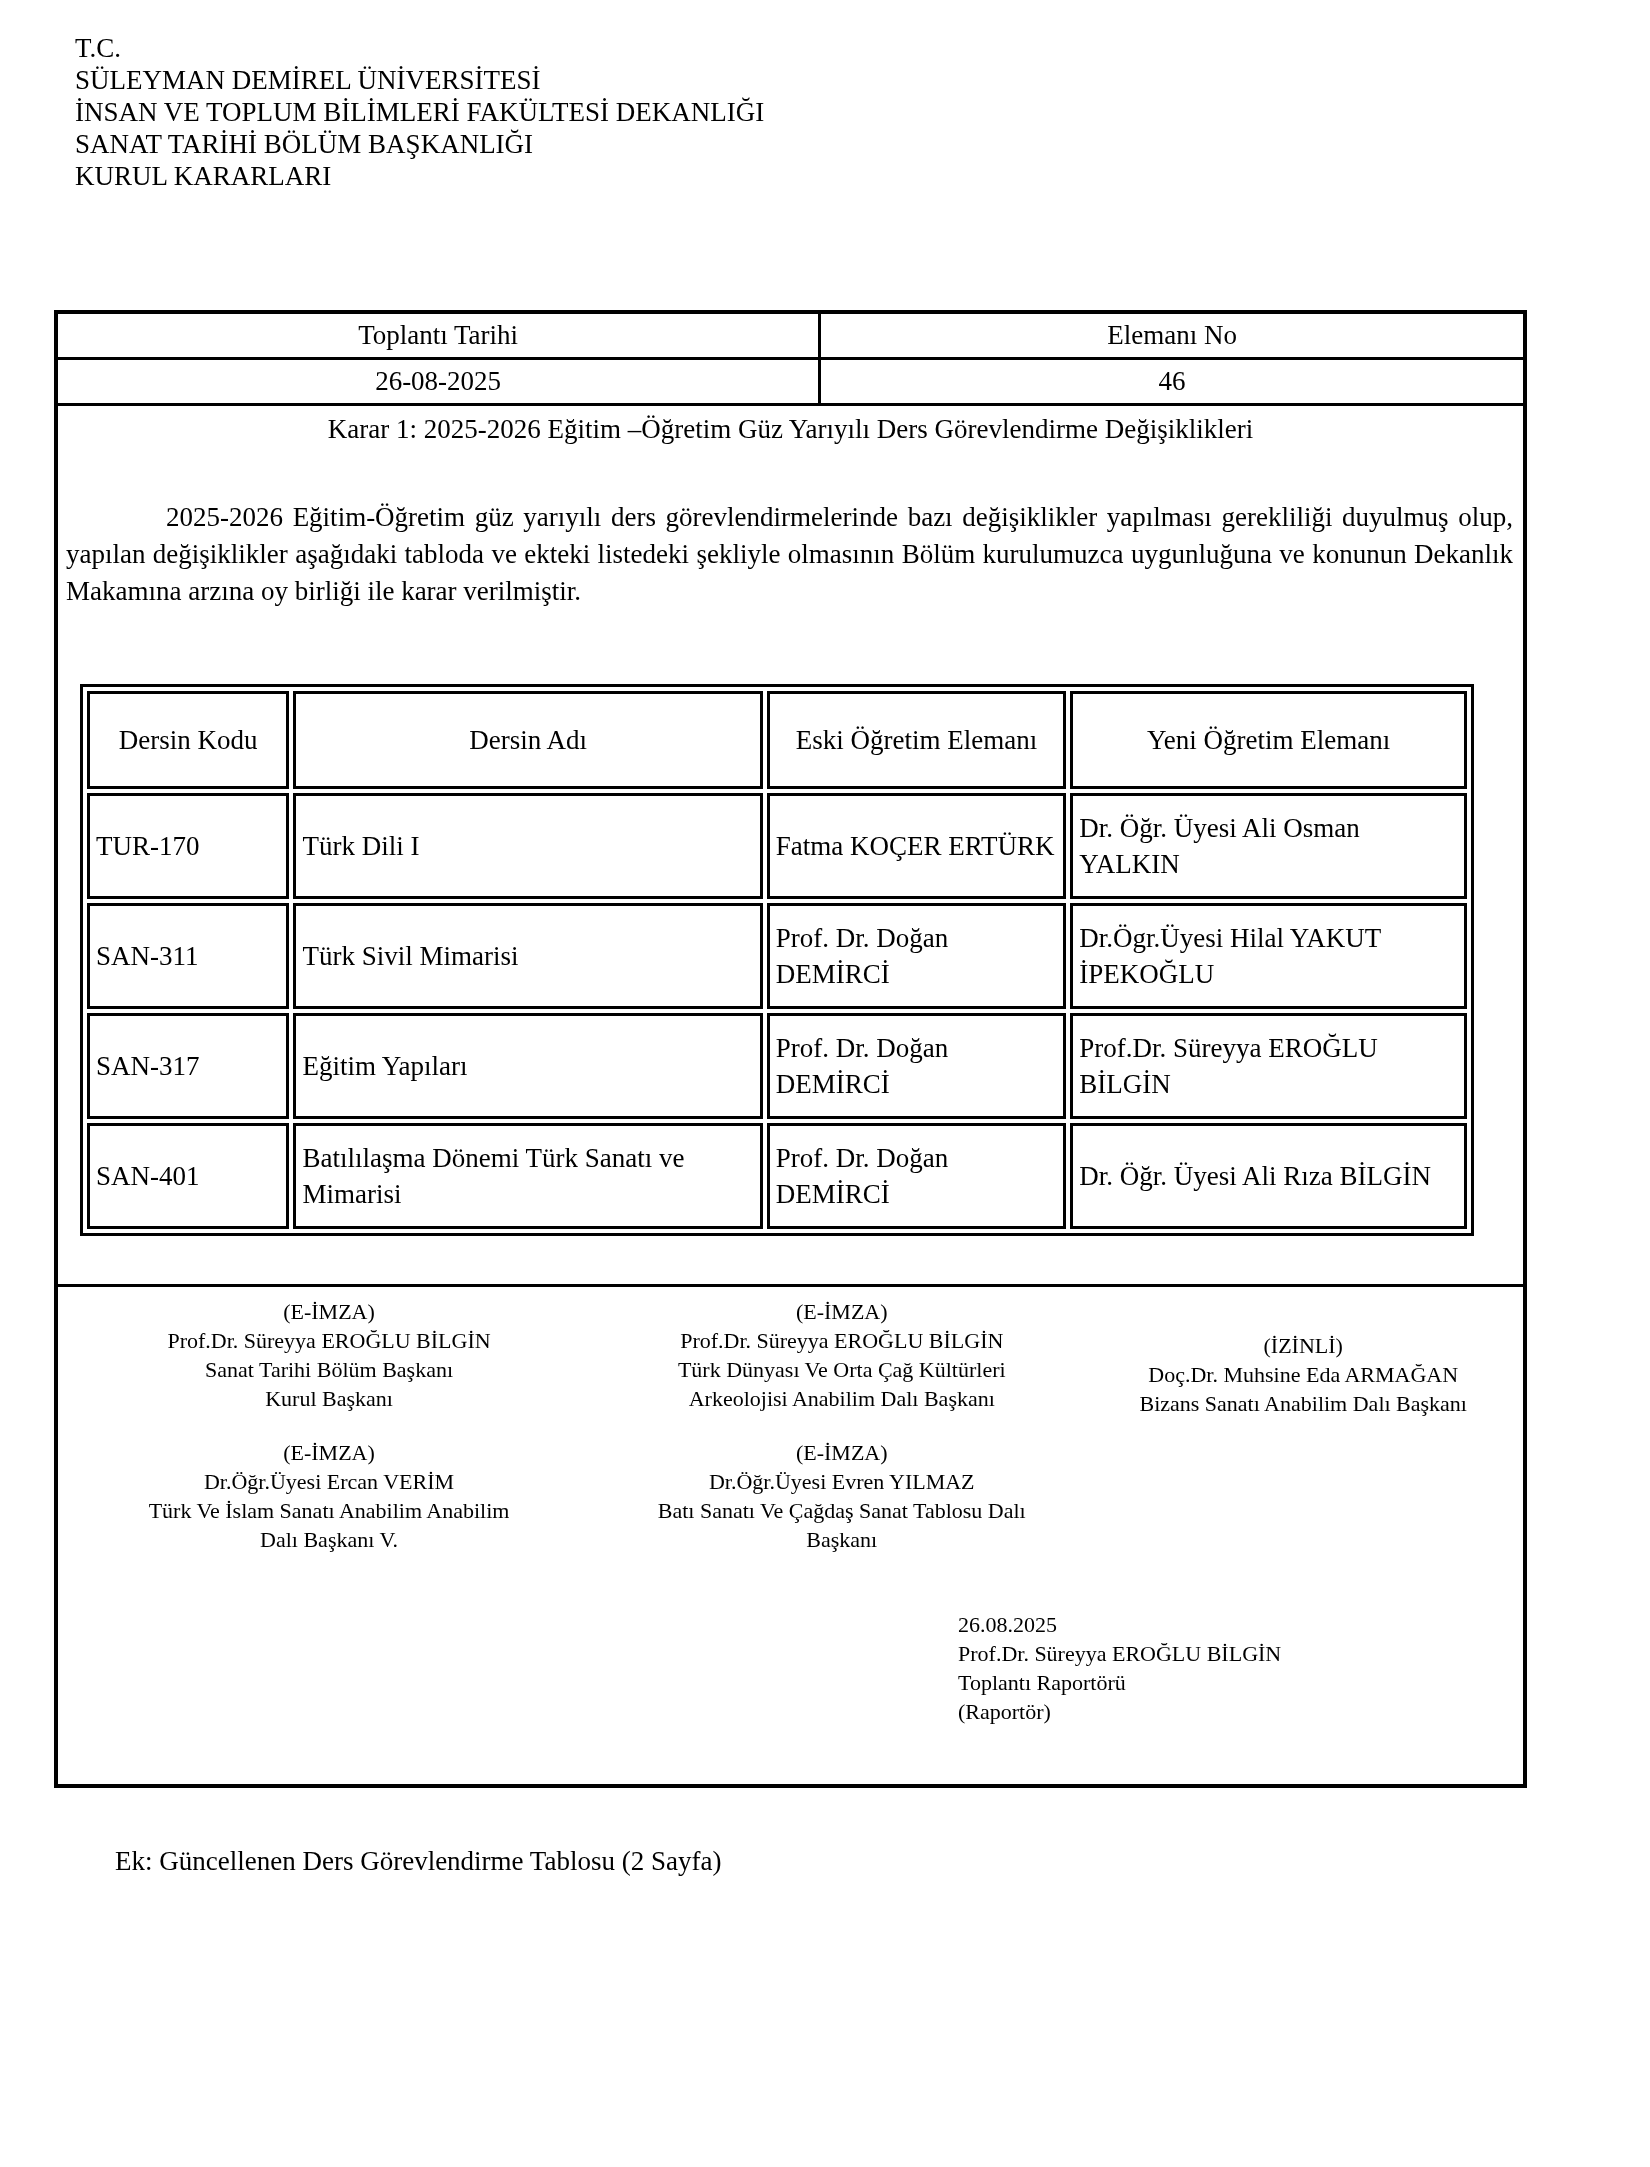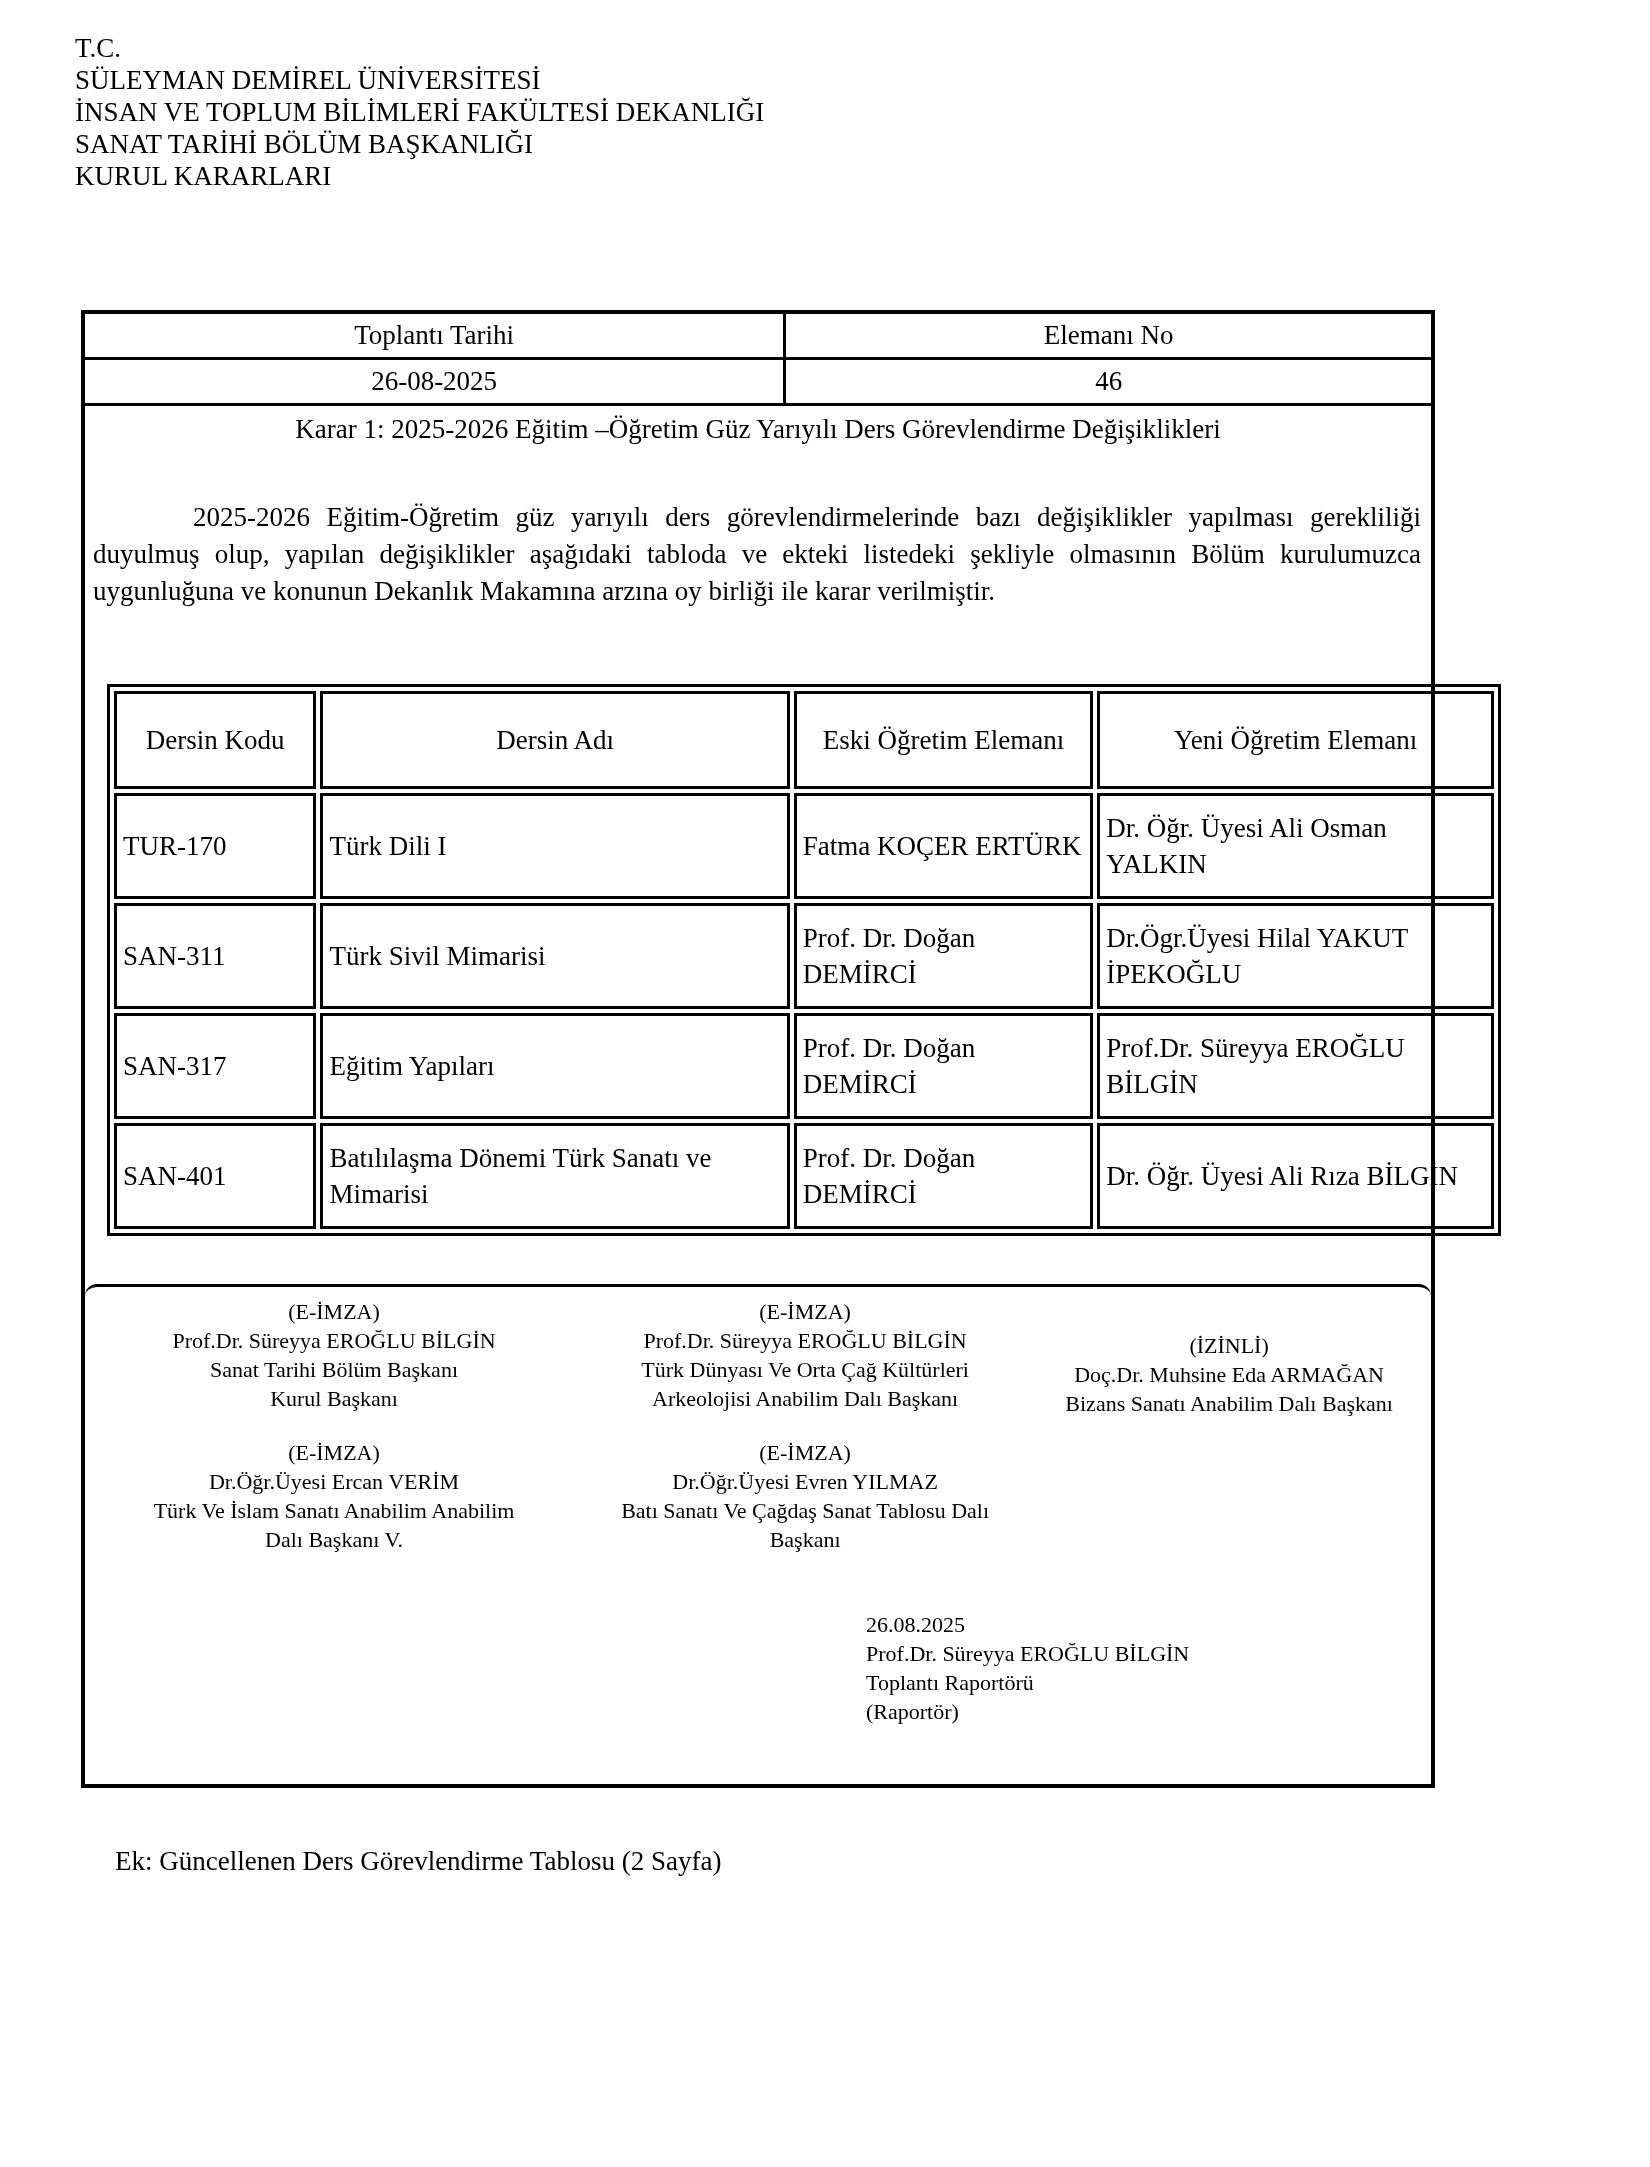--- a/index.html
+++ b/index.html
@@ -10,22 +10,22 @@
     font-family: "Liberation Serif", "DejaVu Serif", serif;
     color: #000;
     position: relative;
   }
   .letterhead {
     margin: 32px 0 0 75px;
     font-size: 27px;
     line-height: 32px;
   }
   .outer-box {
-    margin: 118px 98px 0 81px;
-    width: 1354px;
+    margin: 118px 98px 0 54px;
+    width: 1473px;
     border: 4px solid #000;
   }
   .meta-grid { display: grid; grid-template-columns: 52.1% 47.9%; }
   .meta-cell {
     text-align: center;
     font-size: 27px;
     line-height: 33px;
     padding: 5px 0 5px 0;
     border-bottom: 3px solid #000;
   }
@@ -63,21 +63,20 @@
   table.course-table th { text-align: center; height: 98px; }
   table.course-table td { text-align: left; vertical-align: middle; height: 106px; }
   .col-code { width: 14.8%; }
   .col-name { width: 34.3%; }
   .col-old  { width: 21.9%; }
   .col-new  { width: 29.0%; }
   .sig-section {
     border-top: 3px solid #000;
     margin-top: 48px;
     padding: 10px 0 58px 0;
-    border-radius: 12px;
   }
   .sig-grid { display: grid; grid-template-columns: 37% 33% 30%; }
   .sig-grid.second { margin-top: 20px; }
   .sig-block {
     text-align: center;
     font-size: 22px;
     line-height: 29px;
   }
   .sig-block span { display: block; }
   .sig-block.delayed { padding-top: 34px; }

